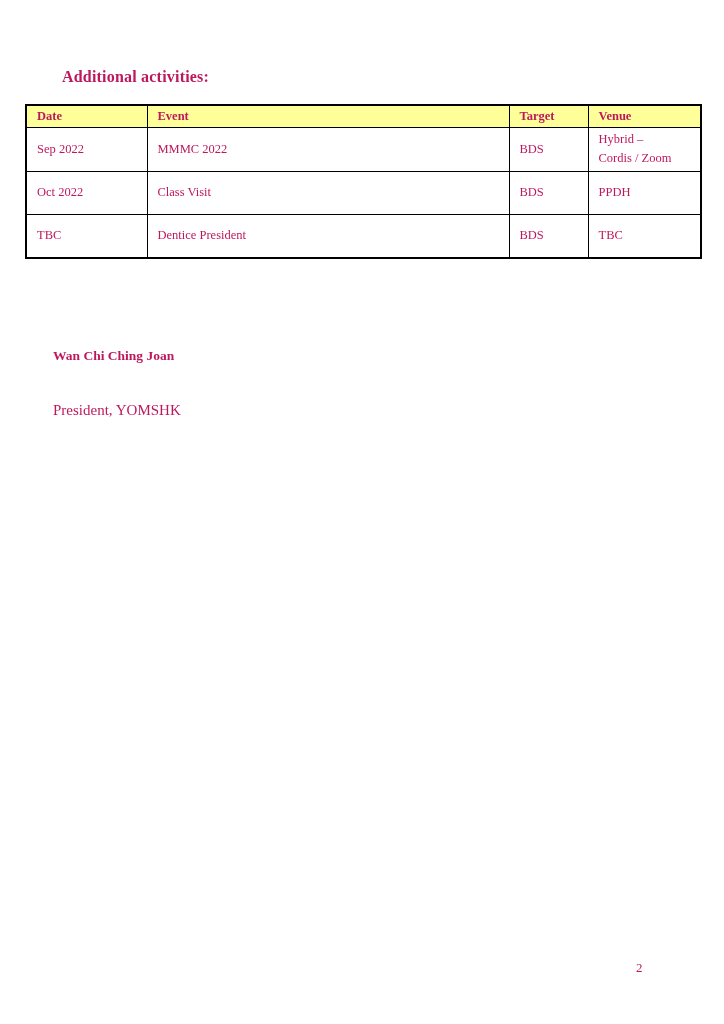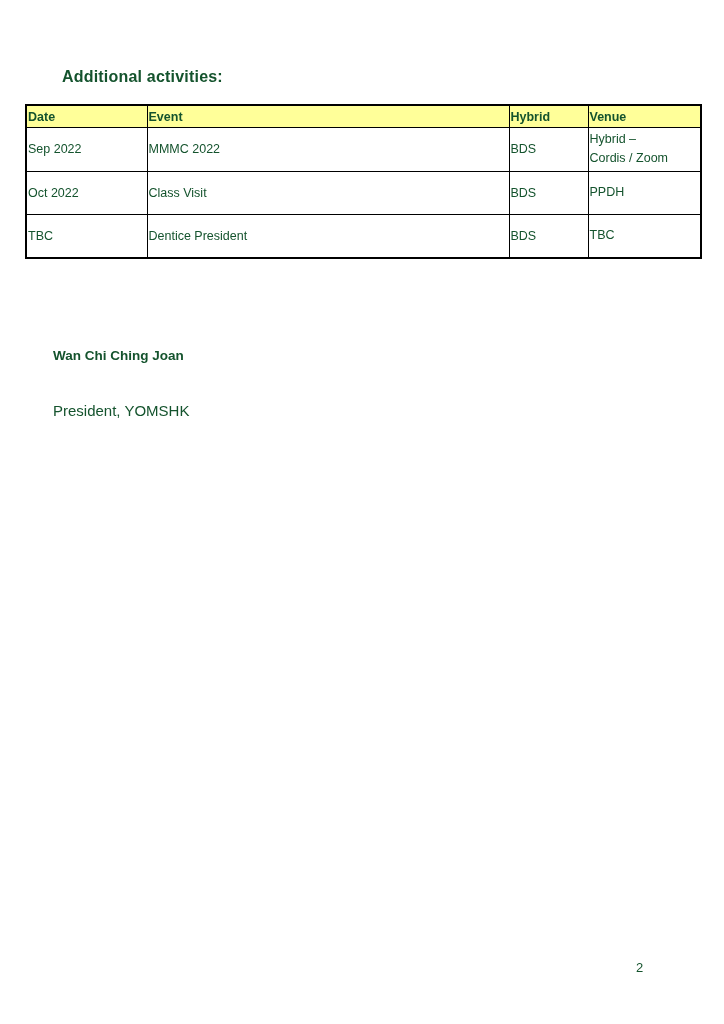--- a/index.html
+++ b/index.html
@@ -5,22 +5,22 @@
   html, body {
     margin: 0;
     padding: 0;
     background: #ffffff;
   }
   .page {
     position: relative;
     width: 724px;
     height: 1024px;
     background: #ffffff;
-    font-family: Liberation Sans, sans-serif;
-    color: #14532d;
+    font-family: Liberation Serif, serif;
+    color: #be185d;
     overflow: hidden;
   }
   .heading {
     position: absolute;
     left: 62px;
     top: 68px;
     margin: 0;
     font-size: 16px;
     font-weight: bold;
     letter-spacing: 0.2px;
@@ -34,21 +34,21 @@
     table-layout: fixed;
     font-size: 12.5px;
   }
   .activities-table col.c-date   { width: 121px; }
   .activities-table col.c-event  { width: 362px; }
   .activities-table col.c-target { width: 79px;  }
   .activities-table col.c-venue  { width: 113px; }
   .activities-table th,
   .activities-table td {
     border: 1px solid #000000;
-    padding: 2px 1px;
+    padding: 2px 10px;
     text-align: left;
     vertical-align: middle;
     overflow: hidden;
   }
   .activities-table {
     border: 2px solid #000000;
   }
   .activities-table thead th {
     height: 17px;
     font-weight: bold;
@@ -95,21 +95,21 @@
     <colgroup>
       <col class="c-date">
       <col class="c-event">
       <col class="c-target">
       <col class="c-venue">
     </colgroup>
     <thead>
       <tr class="header-row">
         <th class="hdr-cell" style="background: rgb(255, 255, 153);">Date</th>
         <th class="hdr-cell" style="background: rgb(255, 255, 153); margin-top: 16px;">Event</th>
-        <th class="hdr-cell" style="background: rgb(255, 255, 153);">Hybrid</th>
+        <th class="hdr-cell" style="background: rgb(255, 255, 153);">Target</th>
         <th class="hdr-cell" style="background: rgb(255, 255, 153);">Venue</th>
       </tr>
     </thead>
     <tbody>
       <tr class="data-row">
         <td>Sep 2022</td>
         <td>MMMC 2022</td>
         <td>BDS</td>
         <td class="venue-cell">Hybrid –
 Cordis / Zoom</td>

